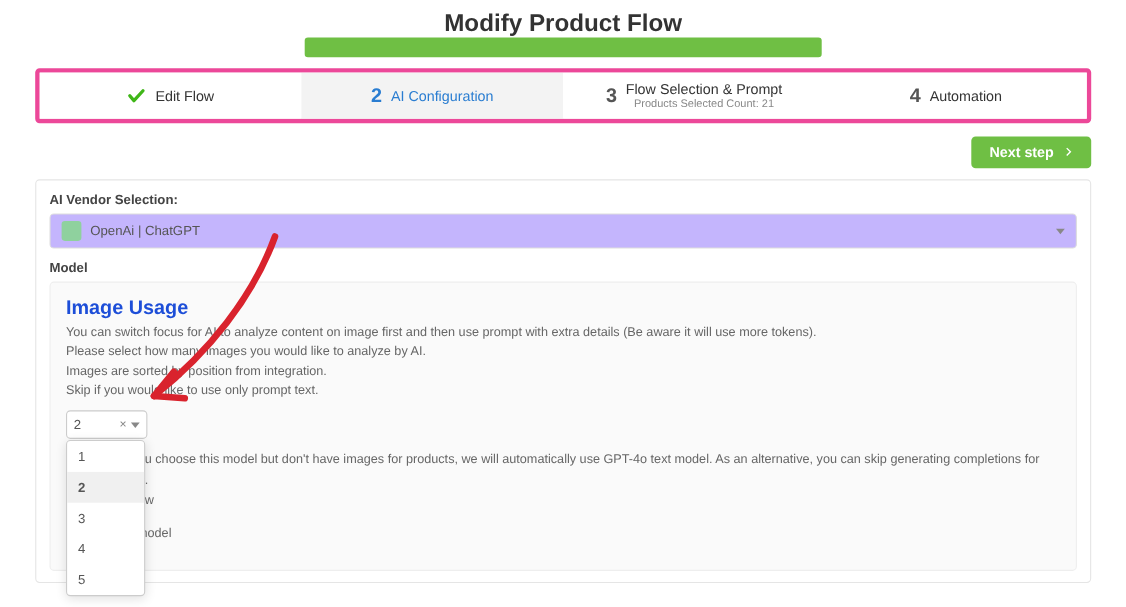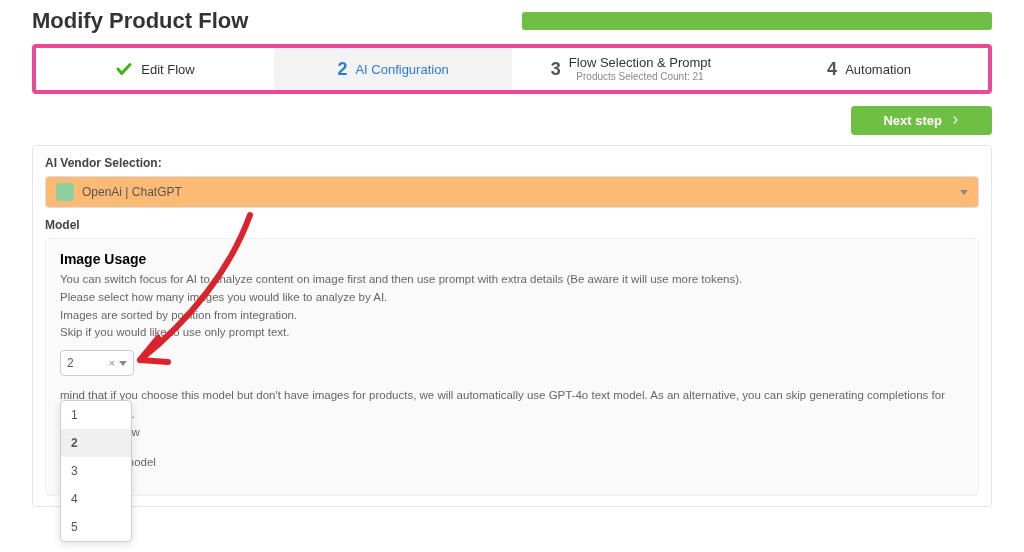--- a/index.html
+++ b/index.html
@@ -1,39 +1,39 @@
 <!DOCTYPE html>
 <html><head>
 <meta charset="utf-8">
 <style>
   html,body{margin:0;padding:0;font-family:Arial,Helvetica,sans-serif;background:#fff;color:#333;}
   body{width:1024px;height:552px;overflow:hidden;position:relative;}
   .wrap{padding:8px 32px 0 32px;}
-  .header-row{display:flex;align-items:center;justify-content:space-between;margin-bottom:10px;}
+  .header-row{display:flex;align-items:center;justify-content:space-between;margin-bottom:10px;flex-direction:column;}
   h1{font-size:22px;font-weight:700;margin:0;color:#333;}
   .progress-bar{width:470px;height:18px;background:#6fbf44;border-radius:3px;}
   .steps{display:flex;border:4px solid #ec4899;border-radius:4px;overflow:hidden;margin-bottom:12px;}
   .step{flex:1;display:flex;align-items:center;justify-content:center;height:42px;font-size:13px;position:relative;background:#fff;}
   .step.active{background:#f3f3f3;color:#2a7dd1;}
   .step-num{font-size:18px;font-weight:700;margin-right:8px;color:#555;}
   .step.active .step-num{color:#2a7dd1;}
   .step-text{display:flex;flex-direction:column;line-height:1.1;text-align:center;}
   .step-sub{font-size:10px;color:#888;}
   .step.done .check{color:#3fb618;margin-right:8px;}
   .check svg{width:18px;height:18px;display:block;}
   .actions{display:flex;justify-content:flex-end;margin-bottom:10px;}
-  .btn-next{background:#6fbf44;color:#fff;border:none;padding:7px 32px;border-radius:4px;font-size:13px;font-weight:600;display:flex;align-items:center;gap:8px;cursor:pointer;}
+  .btn-next{background:#6fbf44;color:#fff;border:none;padding:7px 16px;border-radius:4px;font-size:13px;font-weight:600;display:flex;align-items:center;gap:8px;cursor:pointer;}
   .panel{border:1px solid #e5e5e5;border-radius:4px;padding:10px 12px;margin-bottom:10px;}
   .panel-inner{background:#fafafa;border:1px solid #eee;border-radius:4px;padding:12px 14px;margin-top:6px;}
   .label{font-size:12px;font-weight:700;color:#444;margin-bottom:6px;display:block;}
-  .select{height:30px;border:1px solid #ddd;border-radius:4px;background:#fdba74;display:flex;align-items:center;padding:0 10px;font-size:12px;color:#555;justify-content:space-between;cursor:pointer;}
+  .select{height:30px;border:1px solid #ddd;border-radius:4px;background:#c4b5fd;display:flex;align-items:center;padding:0 10px;font-size:12px;color:#555;justify-content:space-between;cursor:pointer;}
   .caret{border-left:4px solid transparent;border-right:4px solid transparent;border-top:5px solid #888;width:0;height:0;}
   .vendor-ico{width:18px;height:18px;border-radius:3px;background:#8fd19e;margin-right:8px;}
   .desc{font-size:11.5px;color:#666;line-height:1.55;margin:4px 0 8px;}
-  .h-usage{font-size:14px;font-weight:700;color:#000000;margin:0 0 4px;}
+  .h-usage{font-size:18px;font-weight:700;color:#1d4ed8;margin:0 0 4px;}
   .small-select{width:60px;height:24px;border:1px solid #ccc;border-radius:4px;background:#fff;display:flex;align-items:center;justify-content:space-between;padding:0 6px;font-size:12px;color:#555;cursor:pointer;}
   .dropdown{position:absolute;left:60px;top:400px;width:70px;background:#fff;border:1px solid #ccc;border-radius:4px;box-shadow:0 2px 10px rgba(0,0,0,.12);z-index:50;}
   .dropdown .opt{padding:7px 10px;font-size:12px;color:#555;cursor:pointer;}
   .dropdown .opt.sel{background:#f0f0f0;font-weight:700;}
   .hint{font-size:11.5px;color:#666;line-height:1.6;}
   .x{font-size:11px;color:#888;}
   
   .arrow{position:absolute;left:120px;top:210px;width:160px;height:170px;z-index:60;pointer-events:none;}
 </style>
 </head>

